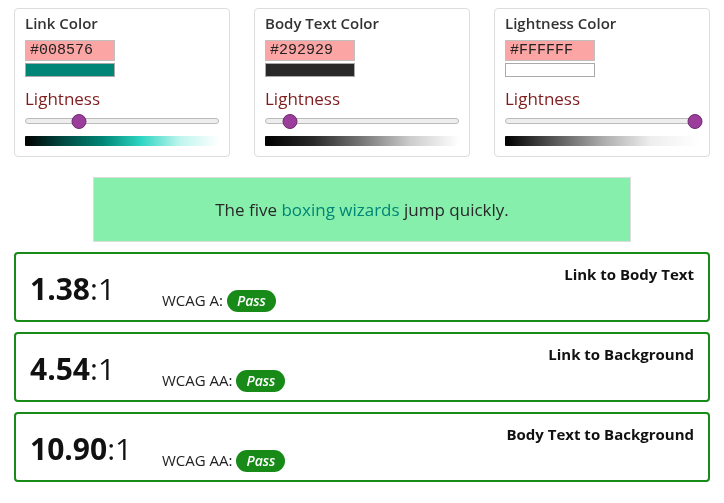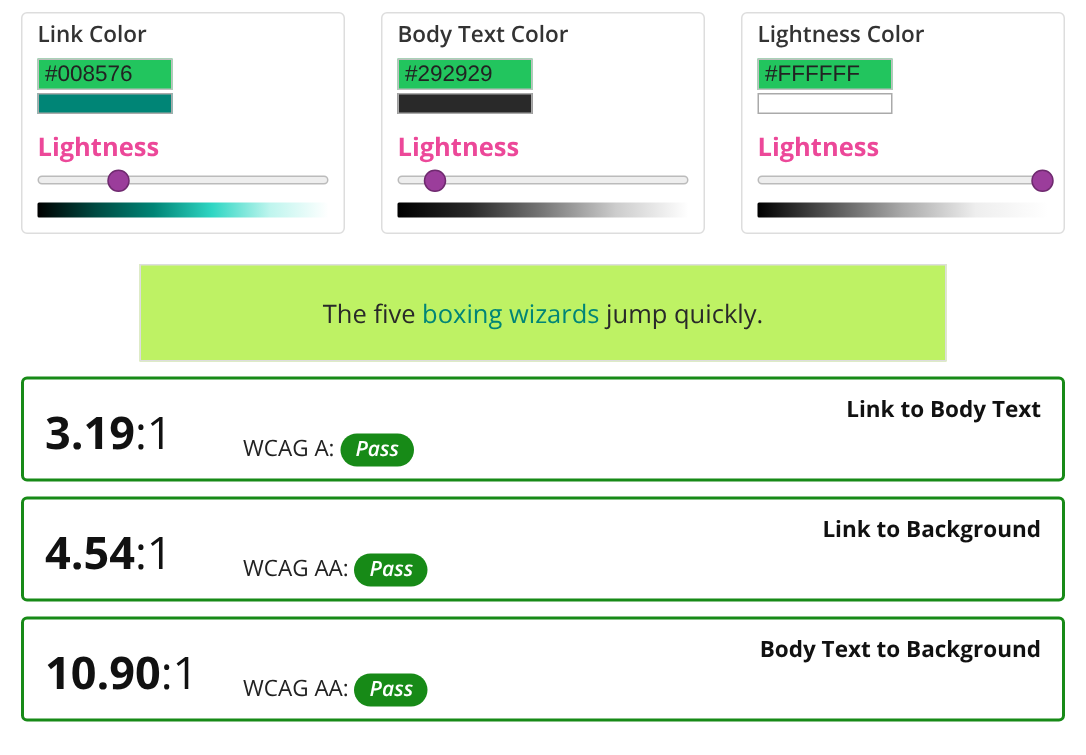--- a/index.html
+++ b/index.html
@@ -1,31 +1,31 @@
 <!DOCTYPE html>
 <html><head>
 <meta charset="utf-8">
 <style>
 * { box-sizing: border-box; margin: 0; padding: 0; }
 body { font-family: "Segoe UI", "Open Sans", Arial, sans-serif; background: #fff; padding: 8px 14px; width: 724px; color: #222; }
 .color-panels { display: flex; gap: 24px; }
 .panel { flex: 1; border: 1px solid #ddd; border-radius: 4px; padding: 4px 10px 10px 10px; }
 .panel-title { font-size: 15px; font-weight: 600; color: #333; margin-bottom: 4px; }
-.color-input { width: 90px; font-size: 15px; font-family: Liberation Sans, sans-serif; padding: 1px 4px; border: 1px solid #bfbfbf; background: #22c55e; color: #222; }
+.color-input { width: 90px; font-size: 15px; font-family: Liberation Mono, monospace; padding: 1px 4px; border: 1px solid #bfbfbf; background: #fca5a5; color: #222; }
 .swatch { width: 90px; height: 14px; margin-top: 2px; border: 1px solid #aaa; }
-.lightness-label { font-size: 17px; color: #ec4899; margin-top: 10px; font-weight: 700; }
+.lightness-label { font-size: 17px; color: #7f1d1d; margin-top: 10px; font-weight: 400; }
 .slider-wrap { position: relative; height: 20px; margin-top: 2px; }
 .slider-track { position: absolute; left: 0; right: 0; top: 6px; height: 6px; border: 1px solid #bbb; border-radius: 3px; background: #eee; }
 .slider-thumb { position: absolute; top: 2px; width: 15px; height: 15px; border-radius: 50%; background: #9b3d9b; transform: translateX(-50%); border: 1px solid #6f2a6f; }
 .gradient-bar { height: 10px; width: 100%; margin-top: 4px; border-radius: 1px; }
 .grad-link { background: linear-gradient(to right, #000, #004a42, #008576, #2fd6c3, #bff5ee, #fff); }
 .grad-body { background: linear-gradient(to right, #000, #292929, #777, #ccc, #fff); }
 .grad-bg { background: linear-gradient(to right, #000, #555, #aaa, #eee, #fff); }
 
-.preview-box { width: 538px; margin: 20px auto 10px auto; border: 1px solid #ddd; background: #bef264; padding: 20px 10px; text-align: center; font-size: 17px; }
+.preview-box { width: 538px; margin: 20px auto 10px auto; border: 1px solid #ddd; background: #86efac; padding: 20px 10px; text-align: center; font-size: 17px; }
 .preview-body { color: #292929; }
 .preview-link { color: #008576; text-decoration: none; }
 
 .result { border: 2px solid #178a17; border-radius: 4px; margin-top: 10px; display: flex; align-items: center; padding: 10px 14px 8px 14px; }
 .ratio-col { width: 132px; font-size: 30px; color: #111; }
 .ratio-num { font-weight: 700; }
 .ratio-rest { font-weight: 400; }
 .info-col { flex: 1; }
 .info-title { font-weight: 700; font-size: 15px; color: #111; text-align: right; }
 .info-status { font-size: 15px; color: #222; margin-top: 6px; }
@@ -72,21 +72,21 @@
     <div class="gradient-bar grad-bg"></div>
   </div>
 
 </div>
 
 <div class="preview-box">
   <span class="preview-body">The five </span><a href="#" class="preview-link">boxing wizards</a><span class="preview-body"> jump quickly.</span>
 </div>
 
 <div class="result">
-  <div class="ratio-col"><span class="ratio-num">3.19</span><span class="ratio-rest">:1</span></div>
+  <div class="ratio-col"><span class="ratio-num">1.38</span><span class="ratio-rest">:1</span></div>
   <div class="info-col">
     <div class="info-title">Link to Body Text</div>
     <div class="info-status"><span>WCAG A: </span><span class="pass-badge">Pass</span></div>
   </div>
 </div>
 
 <div class="result">
   <div class="ratio-col"><span class="ratio-num">4.54</span><span class="ratio-rest">:1</span></div>
   <div class="info-col">
     <div class="info-title">Link to Background</div>

